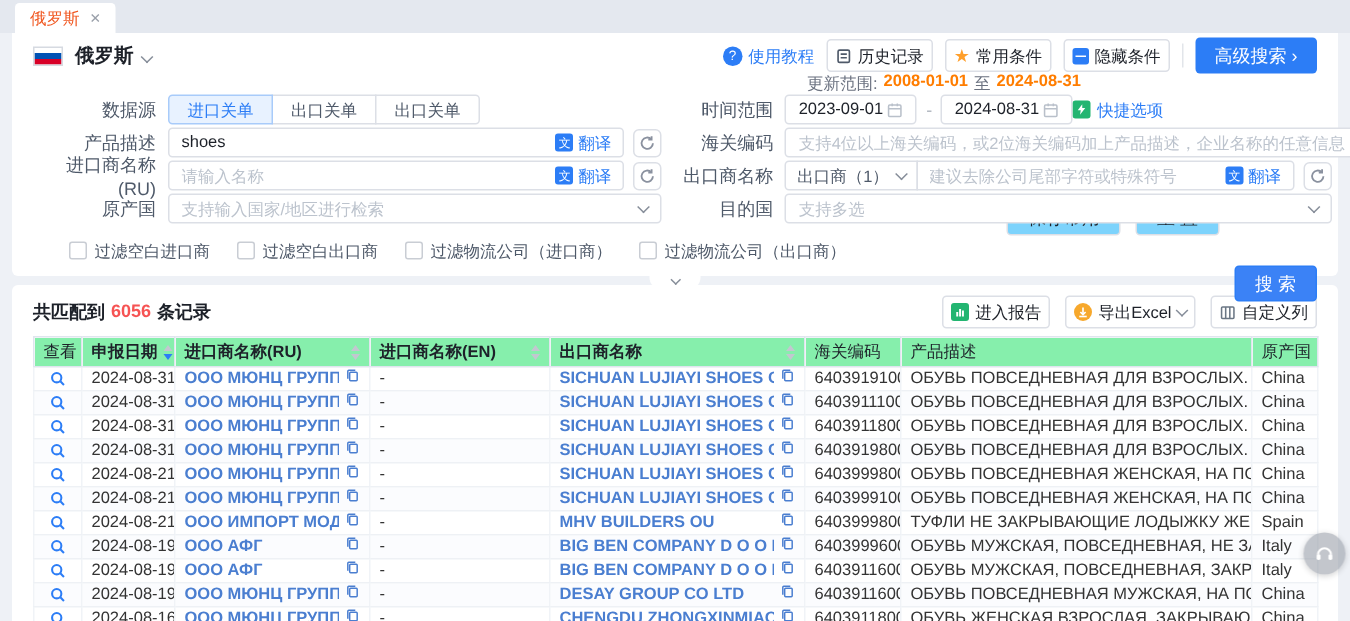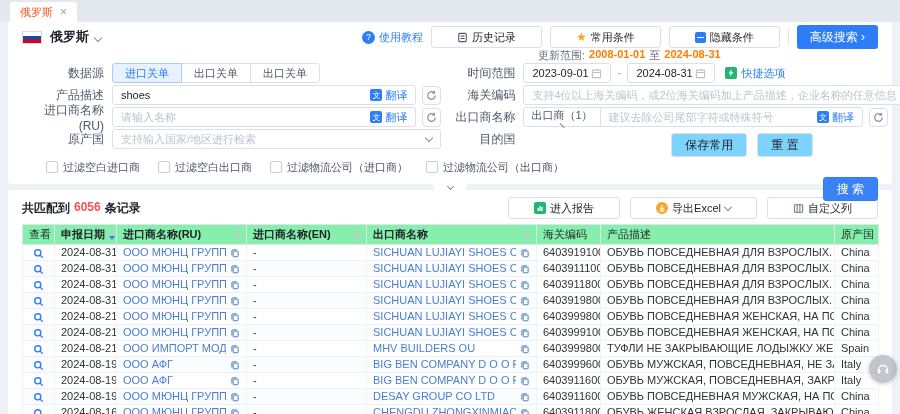--- a/index.html
+++ b/index.html
@@ -17,21 +17,21 @@
   .country-row { display:flex; align-items:center; height:22px; }
   .flag { width:20px; height:13px; border:1px solid #d6dae1;
           background:linear-gradient(to bottom,#fff 0 33%,#0052b4 33% 66%,#d80027 66% 100%); }
   .country-name { font-size:13px; font-weight:bold; margin:0 6px 0 8px; }
   .chev { width:6px; height:6px; border-right:1.4px solid #868d99; border-bottom:1.4px solid #868d99;
           transform:rotate(45deg); display:inline-block; margin-top:-3px; }
   .toolbar { margin-left:auto; display:flex; align-items:center; gap:8px; }
   .tool-link { color:#2c7df6; display:flex; align-items:center; gap:4px; font-size:11px; cursor:pointer; }
   .q-icon { width:13px; height:13px; border-radius:50%; background:#2c7df6; color:#fff; font-size:9px;
             display:inline-flex; align-items:center; justify-content:center; }
-  .tool-btn { border:1px solid #dcdfe6; border-radius:3px; height:22px; padding:0 25px; background:#fff;
+  .tool-btn { border:1px solid #dcdfe6; border-radius:3px; height:22px; padding:0 5px; background:#fff;
               display:flex; align-items:center; gap:4px; font-size:11px; cursor:pointer; }
   .star { color:#ff9f2b; font-size:12px; line-height:1; }
   .hide-ic { width:11px; height:11px; background:#2c7df6; border-radius:2px; position:relative; }
   .hide-ic::after { content:""; position:absolute; left:2px; right:2px; top:5px; height:1.6px; background:#fff; }
   .vdiv { width:1px; height:16px; background:#e2e5ea; }
   .adv-btn { background:#2c7df6; color:#fff; border-radius:3px; height:24px; padding:0 13px;
              display:flex; align-items:center; font-size:12px; cursor:pointer; }
 
   .update-range { height:13px; margin-left:516px; font-size:11px; color:#6b7280; display:flex; gap:4px; }
   .update-range b { color:#ff7d00; font-weight:bold; }
@@ -50,25 +50,25 @@
   .ph { color:#bcc3cd; overflow:hidden; white-space:nowrap; }
   .val { color:#1d2129; }
   .translate { margin-left:auto; color:#2c7df6; display:flex; align-items:center; gap:3px; font-size:11px; cursor:pointer; }
   .tr-ic { width:12px; height:12px; background:#2c7df6; border-radius:2px; color:#fff; font-size:8px;
            display:inline-flex; align-items:center; justify-content:center; }
   .circle-btn { width:19px; height:19px; min-width:19px; border:1px solid #dcdfe6; border-radius:4px; margin-left:6px;
                 display:flex; align-items:center; justify-content:center; background:#fff; cursor:pointer; }
   .sel-chev { margin-left:auto; }
   .date-input { width:88px; flex:none; justify-content:space-between; }
   .dash-sep { margin:0 6px; color:#b0b6bf; }
-  .quick { margin-left:10px; display:flex; align-items:center; gap:4px; color:#2c7df6; font-size:11px; cursor:pointer; }
+  .quick { display:flex; align-items:center; gap:4px; color:#2c7df6; font-size:11px; cursor:pointer; }
   .quick-ic { width:12px; height:12px; background:#23b571; border-radius:2px; display:inline-flex;
               align-items:center; justify-content:center; }
   .mini-select { border:1px solid #dcdfe6; border-radius:3px 0 0 3px; height:20px; padding:0 7px;
-                 display:flex; align-items:center; gap:5px; font-size:11px; color:#4e5969; background:#fff; cursor:pointer;flex-direction:column; }
+                 display:flex; align-items:center; gap:5px; font-size:11px; color:#4e5969; background:#fff; cursor:pointer; }
   .joined { border-radius:0 3px 3px 0; margin-left:-1px; }
 
   .bottom-row { display:flex; align-items:center; margin-top:5px; height:22px; }
   .cb-wrap { display:flex; gap:18px; margin-left:24px; }
   .cb { display:flex; align-items:center; gap:5px; font-size:11px; color:#4e5969; cursor:pointer; }
   .cb .box { width:12px; height:12px; border:1px solid #c9cdd4; border-radius:2px; background:#fff; }
   .actions { margin-left:auto; display:flex; gap:10px; }
   .btn { border:1px solid #dcdfe6; border-radius:3px; height:24px; padding:0 13px; background:#7dd3fc;
          font-size:12px; display:flex; align-items:center; cursor:pointer; }
   .btn.primary { background:#3b82f6; border-color:#2c7df6; color:#fff;margin-top:44px; }
@@ -92,21 +92,21 @@
        text-align:left; padding:0 6px; white-space:nowrap; overflow:hidden; }
   th.sortable { cursor:pointer;font-weight:bold; }
   th .thwrap { display:flex; align-items:center; justify-content:space-between; }
   td { border-right:1px solid #f0f3f7; border-bottom:1px solid #eef1f5; height:15px; line-height:15px;
        padding:0 6px; white-space:nowrap; overflow:hidden; color:#333; }
   td:first-child { border-left:1px solid #f0f3f7; }
   tbody tr:nth-child(even) td { background:#fbfcfe; }
   .center { text-align:center; }
   .view-ic { color:#2c7df6; display:inline-flex; vertical-align:middle; cursor:pointer; }
   .linkcell { color:#4a7ed0; }
-  .cellflex { display:flex; align-items:center; justify-content:space-between; gap:4px; }
+  .cellflex { display:flex; align-items:flex-start; justify-content:space-between; gap:4px;font-weight:bold; }
   .lnk { overflow:hidden; white-space:nowrap; cursor:pointer; }
   .copy { color:#4a7ed0; display:inline-flex; flex:none; cursor:pointer; }
   .sort { display:inline-flex; flex-direction:column; gap:2px; margin-left:4px; }
   .cu { width:0; height:0; border-left:3.5px solid transparent; border-right:3.5px solid transparent;
         border-bottom:4px solid #c2c7d0; }
   .cd { width:0; height:0; border-left:3.5px solid transparent; border-right:3.5px solid transparent;
         border-top:4px solid #c2c7d0; } .cd.on { border-top-color:#2c7df6; }
 
   .float-widget { position:fixed; right:3px; top:355px; width:28px; height:28px; border-radius:50%;
                   background:rgba(145,152,163,.55); display:flex; align-items:center; justify-content:center;
@@ -272,20 +272,24 @@
         </div>
         <span class="circle-btn">
           <svg width="11" height="11" viewBox="0 0 16 16" fill="none" stroke="#8a919f" stroke-width="1.8">
               <path d="M13.5 8a5.5 5.5 0 1 1-1.6-3.9"></path>
               <path d="M12.2 1.2v3.2H9"></path>
             </svg>
         </span>
       </div>
       <div class="f-row">
         <span class="f-label">目的国</span>
+        <div class="inputbox">
+          <span class="ph">支持多选</span>
+          <i class="chev sel-chev"></i>
+        </div>
       </div>
     </div>
   </div>
 
   <div class="bottom-row">
     <div class="cb-wrap">
         <label class="cb">
           <span class="box"></span>
           <span>过滤空白进口商</span>
         </label>

